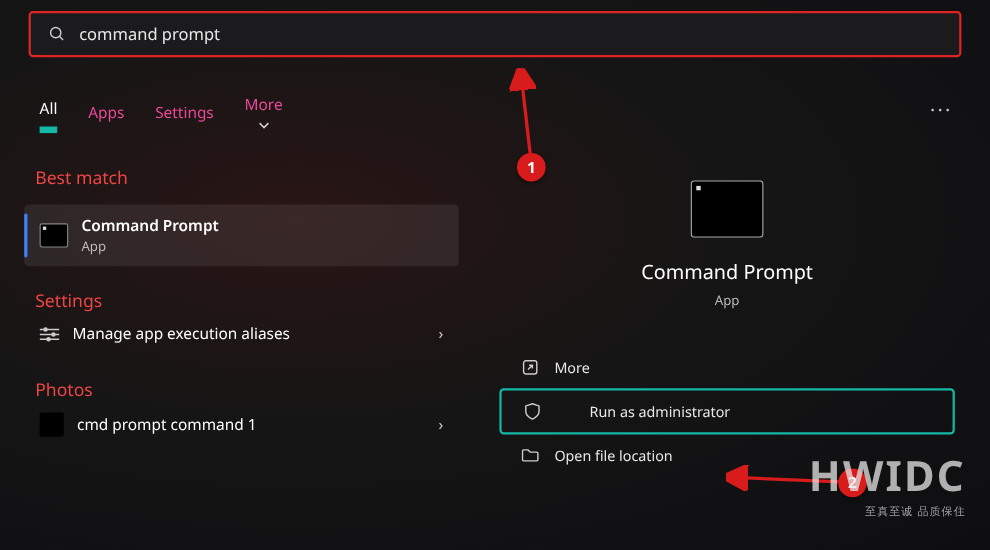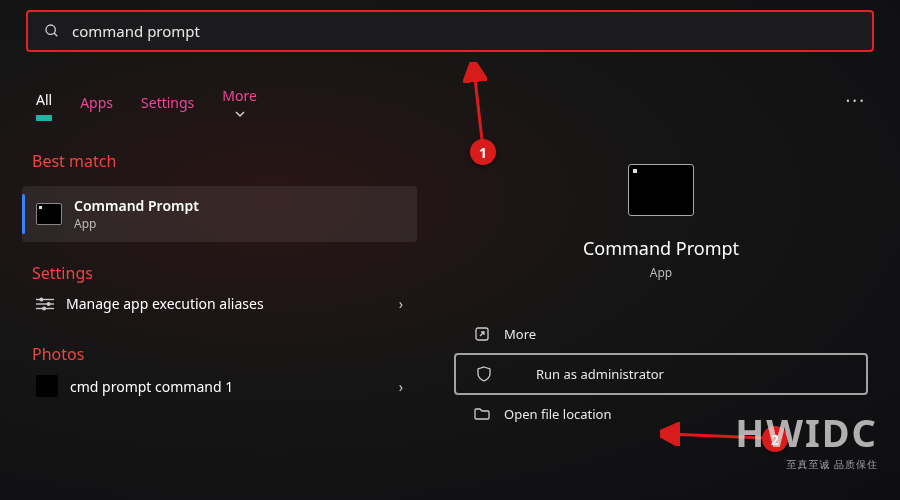--- a/index.html
+++ b/index.html
@@ -29,21 +29,21 @@
 .photos-group { margin-top: 20px; }
 .photos-group .section-label { padding-left: 10px; }
 .prev-pane { position: absolute; left: 454px; top: 150px; width: 414px; }
 .prev-hero { display: flex; flex-direction: column; align-items: center; padding-top: 14px; }
 .prev-thumb { width: 66px; height: 52px; background: #000; border: 1px solid #aaa; border-radius: 3px; display: flex; align-items: flex-start; padding: 4px; }
 .prev-thumb .caret { width: 4px; height: 4px; background: #ddd; }
 .prev-title { margin-top: 20px; font-size: 18px; color: #fff; }
 .prev-sub { margin-top: 4px; font-size: 12px; color: #bbb; }
 .actions { margin-top: 34px; }
 .action-row { display: flex; align-items: center; gap: 14px; padding: 10px 20px; font-size: 13px; color: #e8e8e8; cursor: pointer; border-radius: 4px; }
-.action-row.highlight { border: 2px solid #a3a3a3; gap: 44px; }
+.action-row.highlight { border: 2px solid #14b8a6; gap: 44px; }
 .action-icon { width: 16px; height: 16px; flex: 0 0 auto; }
 .callout { position: absolute; width: 26px; height: 26px; border-radius: 50%; background: #d81b1b; color: #fff; display: flex; align-items: center; justify-content: center; font-weight: 700; font-size: 14px; box-shadow: 0 2px 4px rgba(0,0,0,.4); }
 .callout1 { left: 470px; top: 139px; }
 .callout2 { left: 762px; top: 426px; }
 .arrow { position: absolute; stroke: #d81b1b; fill: #d81b1b; }
 .watermark { position: absolute; right: 22px; bottom: 42px; font-size: 38px; font-weight: 700; color: rgba(230,230,230,0.75); letter-spacing: 2px; }
 .watermark-sub { position: absolute; right: 22px; bottom: 28px; font-size: 10px; color: rgba(220,220,220,0.7); letter-spacing: 1px; }
 .sliders-icon { width: 18px; height: 16px; flex: 0 0 auto; }
 .photo-thumb { width: 22px; height: 22px; background: #000; border-radius: 2px; flex: 0 0 auto; }
 </style>

